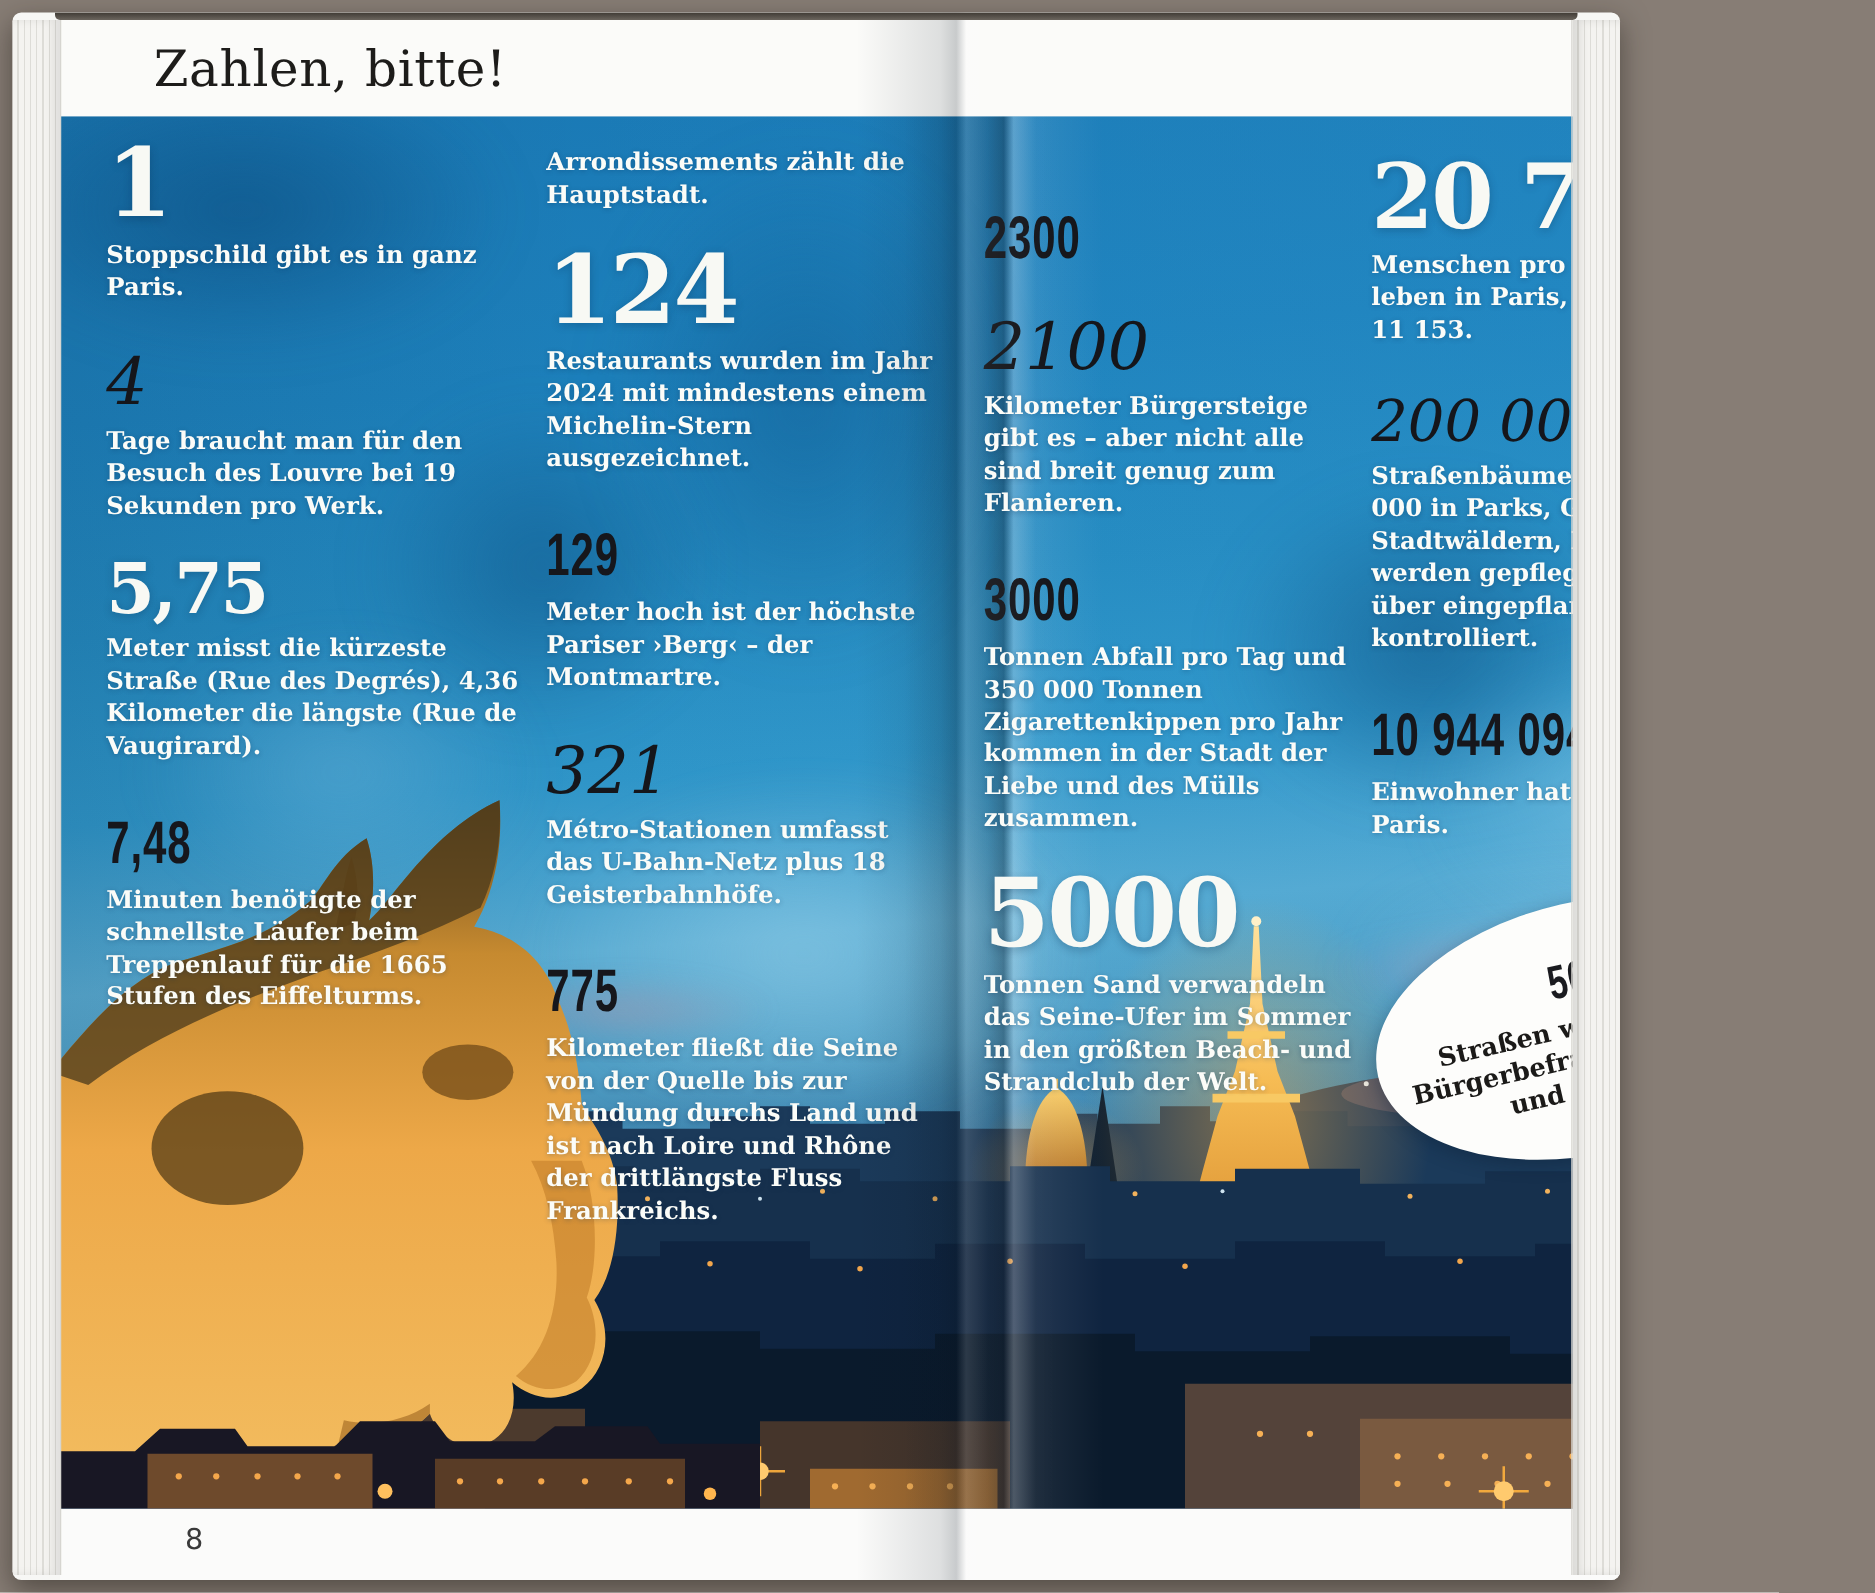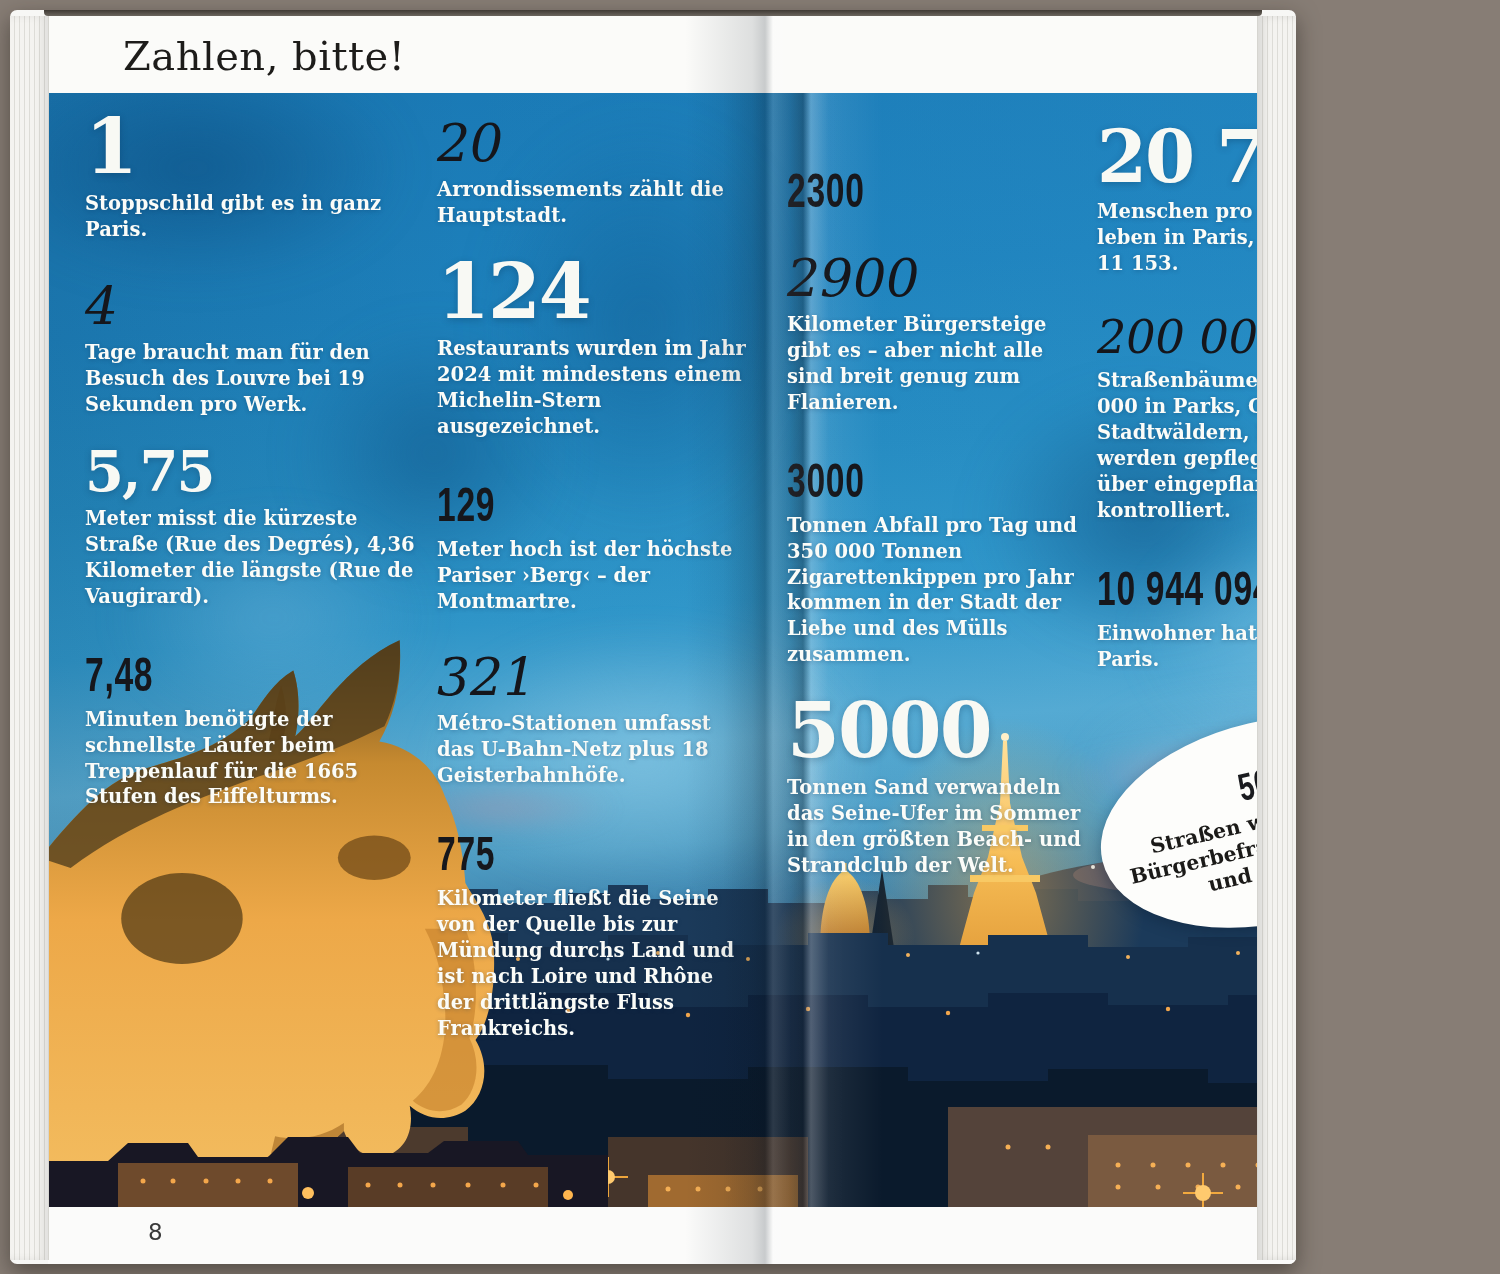--- a/index.html
+++ b/index.html
@@ -353,21 +353,20 @@
         <div class="caption">Meter misst die kürzeste Straße (Rue des Degrés), 4,36 Kilometer die längste (Rue de Vaugirard).</div>
       </div>
       <div class="stat">
         <div class="num num-cond"><span>7,48</span></div>
         <div class="caption">Minuten benötigte der schnellste Läufer beim Treppenlauf für die 1665 Stufen des Eiffelturms.</div>
       </div>
     </div>
 
     <div class="col col-l2">
       <div class="stat">
-        <div class="num num-italic" style="padding-top:0"><span>20</span></div>
         <div class="caption">Arrondissements zählt die Hauptstadt.</div>
       </div>
       <div class="stat">
         <div class="num num-big"><span>124</span></div>
         <div class="caption">Restaurants wurden im Jahr 2024 mit mindestens einem Michelin-Stern ausgezeichnet.</div>
       </div>
       <div class="stat">
         <div class="num num-cond"><span>129</span></div>
         <div class="caption">Meter hoch ist der höchste Pariser ›Berg‹ – der Montmartre.</div>
       </div>
@@ -379,21 +378,21 @@
         <div class="num num-cond"><span>775</span></div>
         <div class="caption">Kilometer fließt die Seine von der Quelle bis zur Mündung durchs Land und ist nach Loire und Rhône der drittlängste Fluss Frankreichs.</div>
       </div>
     </div>
 
     <div class="col col-r1">
       <div class="stat">
         <div class="num num-cond" style="padding-top:0"><span>2300</span></div>
       </div>
       <div class="stat">
-        <div class="num num-italic"><span>2900</span></div>
+        <div class="num num-italic"><span>2100</span></div>
         <div class="caption">Kilometer Bürgersteige gibt es – aber nicht alle sind breit genug zum Flanieren.</div>
       </div>
       <div class="stat">
         <div class="num num-cond"><span>3000</span></div>
         <div class="caption">Tonnen Abfall pro Tag und 350 000 Tonnen Zigarettenkippen pro Jahr kommen in der Stadt der Liebe und des Mülls zusammen.</div>
       </div>
       <div class="stat">
         <div class="num num-big"><span>5000</span></div>
         <div class="caption">Tonnen Sand verwandeln das Seine-Ufer im Sommer in den größten Beach- und Strandclub der Welt.</div>
       </div>

